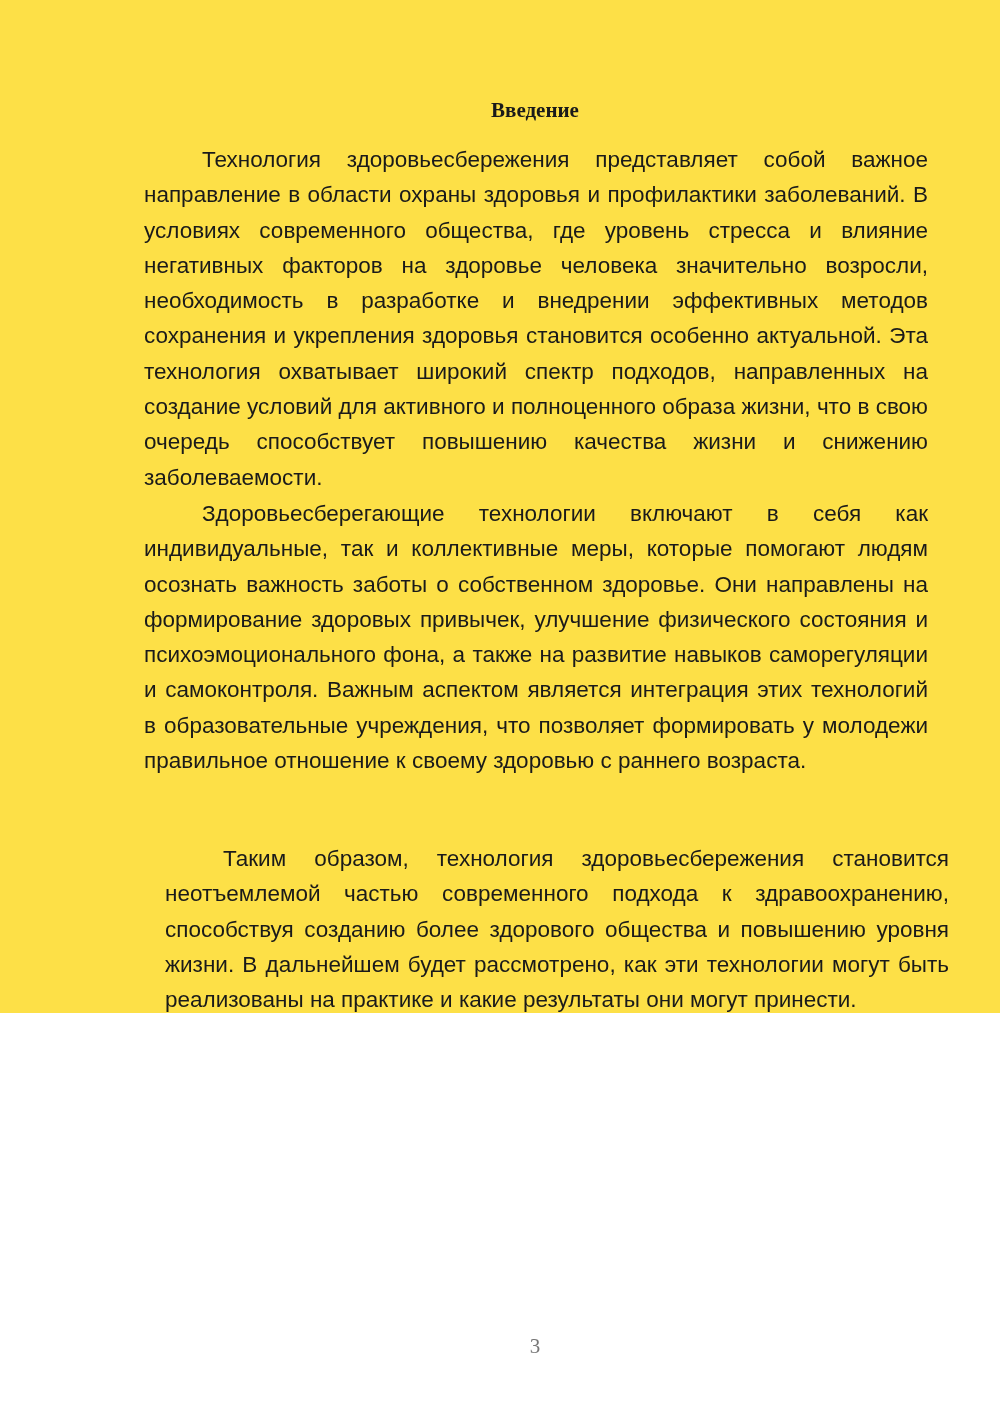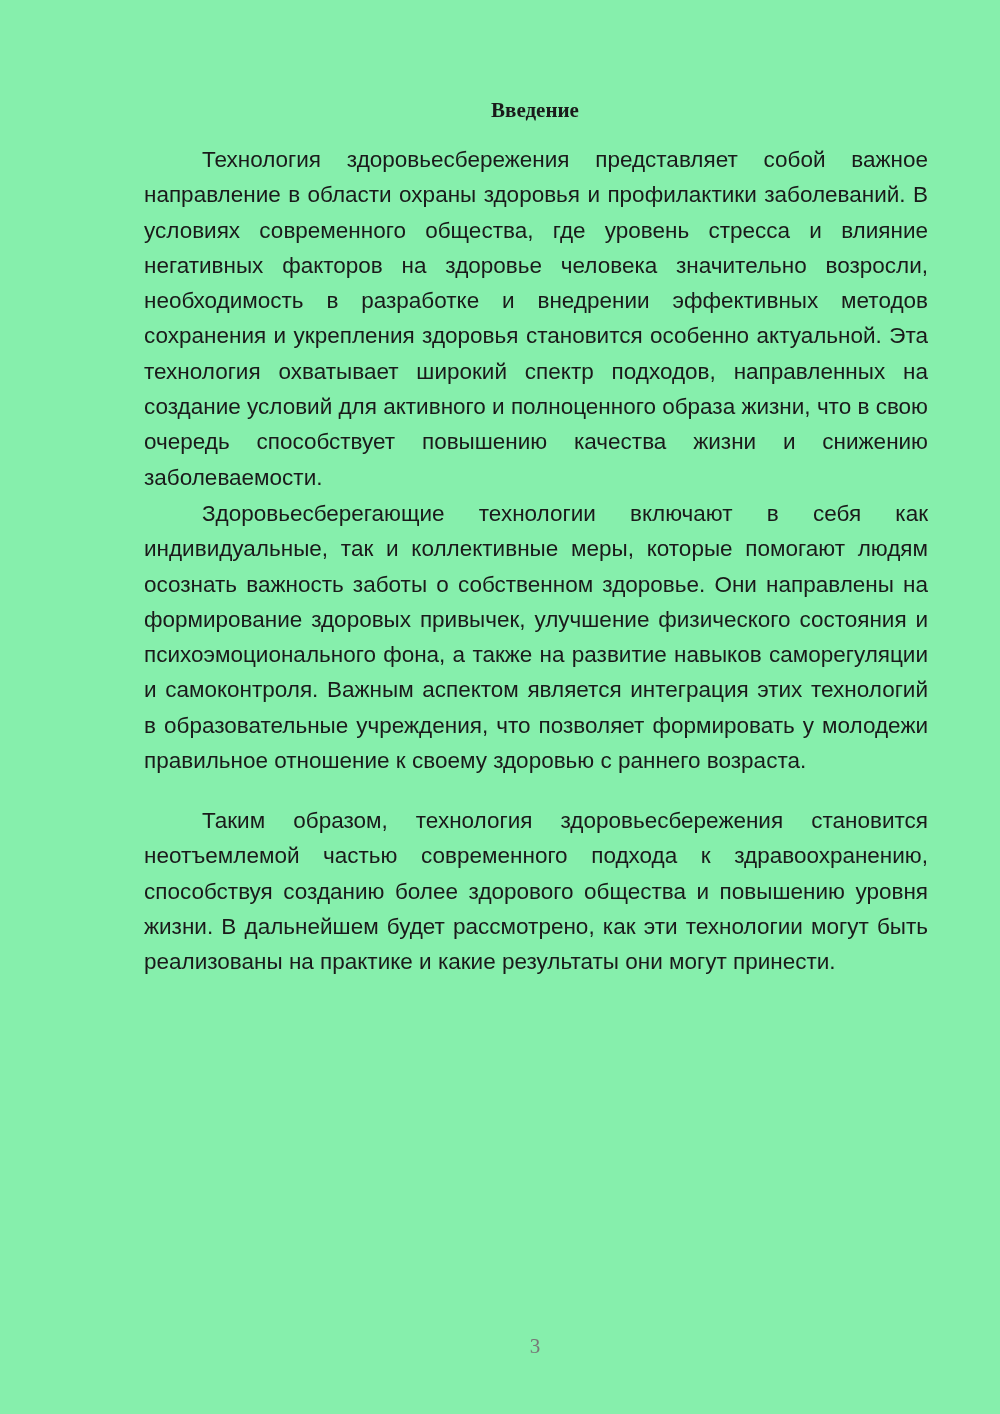--- a/index.html
+++ b/index.html
@@ -1,29 +1,29 @@
 <!DOCTYPE html>
 <html><head>
   <meta charset="utf-8">
   <style>
     html, body { margin: 0; padding: 0; background: #ffffff; }
     body { width: 1000px; height: 1414px; position: relative; overflow: hidden; }
-    .page { position: absolute; left: 0; top: 0; width: 1000px; height: 1414px; background: #86efac; }
+    .page { position: absolute; left: 0; top: 0; width: 1000px; height: 1013px; background: #fde047; }
     .title {
       position: absolute; left: 0; width: 1070px; top: 98px; text-align: center;
       font-family: "Liberation Serif", serif; font-weight: bold; font-size: 21px; color: #1a1a1a;
     }
     .para {
       position: absolute; left: 144px; width: 784px;
       font-family: Liberation Sans, sans-serif; font-size: 22.5px; line-height: 35.3px;
       color: #1a1a1a; text-align: justify; text-indent: 58px; margin: 0;
     }
     .p1 { top: 142px; }
     .p2 { top: 496px; }
-    .p3 { top: 803px; }
+    .p3 { top: 841px; margin-left: 21px; }
     .pagenum {
       position: absolute; left: 0; width: 1070px; top: 1334px; text-align: center;
       font-family: "Liberation Serif", serif; font-size: 21px; color: #777;
     }
   </style>
 </head>
 <body>
 
 <div class="page">
   <div class="title">Введение</div>

